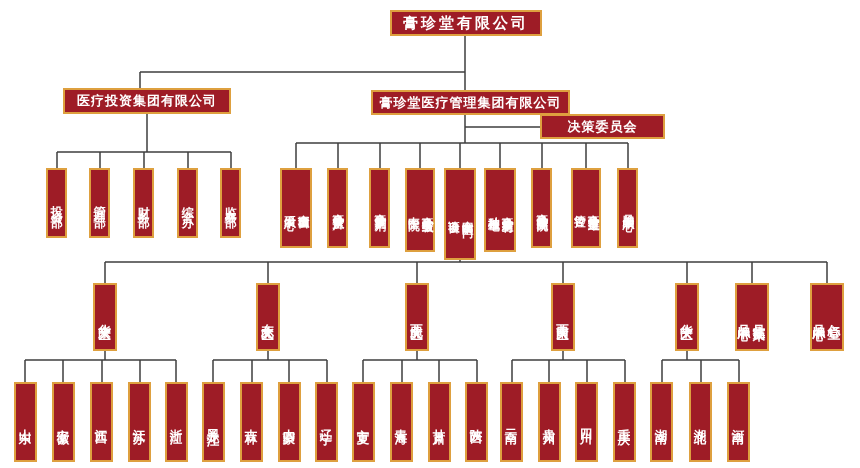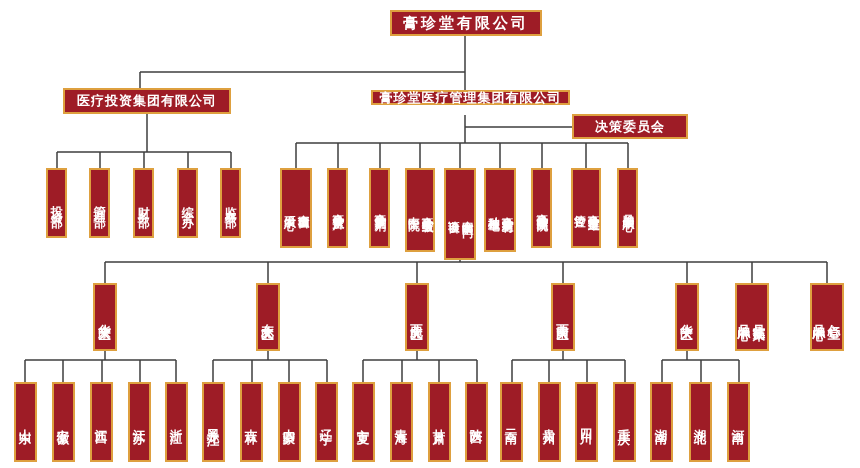--- a/index.html
+++ b/index.html
@@ -46,24 +46,24 @@
       M687 351 V360 M662 360 H739 M662 360 V382 M701 360 V382 M739 360 V382"></path>
   </svg>
 
   <div class="box h top" style="left:390px;top:10px;width:152px;height:26px">
     <span class="label">膏珍堂有限公司</span>
   </div>
 
   <div class="box h" style="left:63px;top:88px;width:168px;height:26px">
     <span class="label">医疗投资集团有限公司</span>
   </div>
-  <div class="box h" style="left:371px;top:90px;width:199px;height:15px">
+  <div class="box h" style="left:371px;top:90px;width:199px;height:25px">
     <span class="label">膏珍堂医疗管理集团有限公司</span>
   </div>
-  <div class="box h" style="left:572px;top:114px;width:116px;height:25px">
+  <div class="box h" style="left:540px;top:114px;width:125px;height:25px">
     <span class="label">决策委员会</span>
   </div>
 
   <div class="box v dept3" style="left:46px;top:168px;width:21px;height:70px">
     <span class="vlabel">投资部</span>
   </div>
   <div class="box v dept3" style="left:89px;top:168px;width:21px;height:70px">
     <span class="vlabel">管理部</span>
   </div>
   <div class="box v dept3" style="left:133px;top:168px;width:21px;height:70px">

